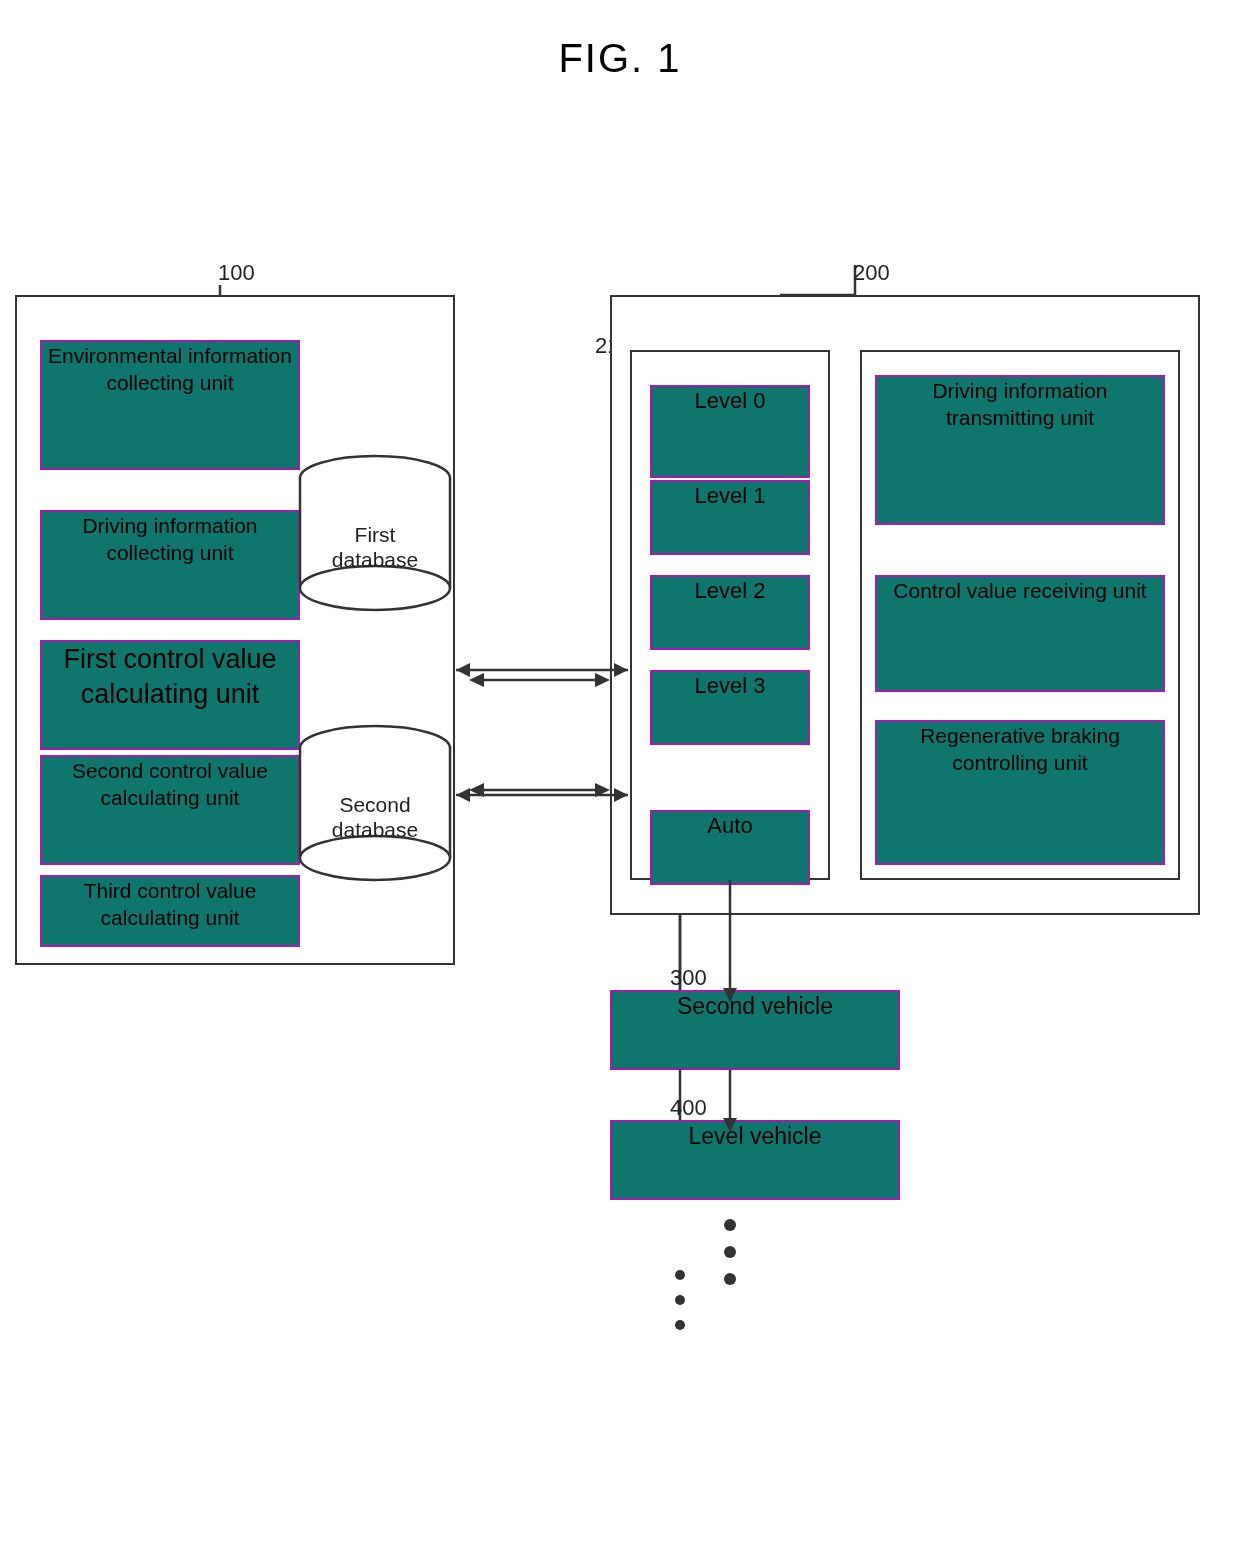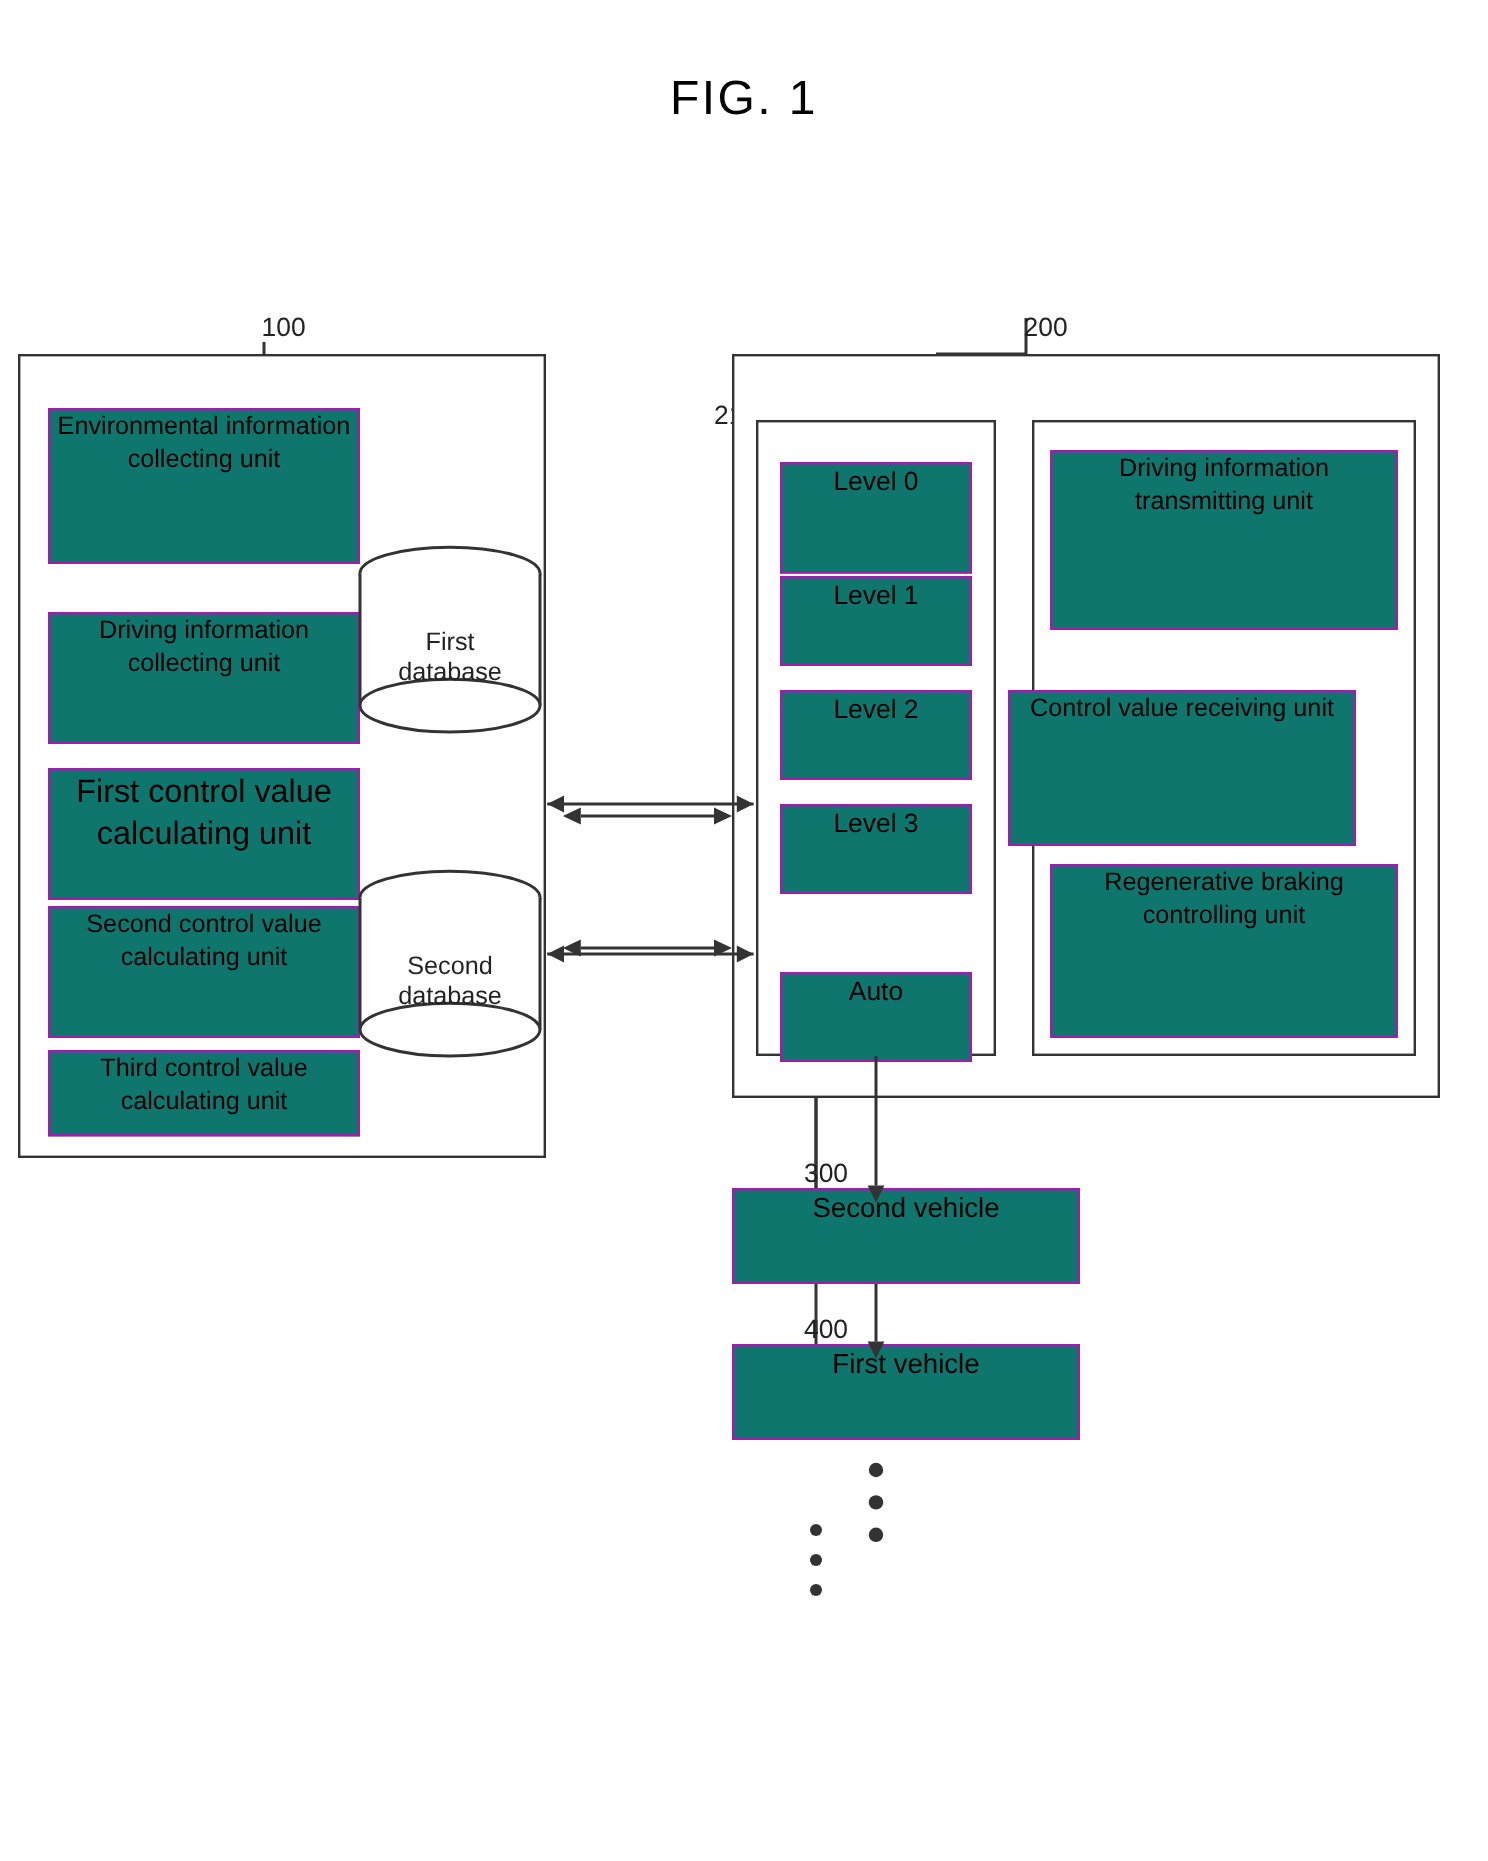--- a/index.html
+++ b/index.html
@@ -8,21 +8,21 @@
       font-family: 'Arial', sans-serif;
       width: 1240px;
       height: 1551px;
       position: relative;
       overflow: hidden;
     }
     .fig-title {
       text-align: center;
       font-size: 40px;
       font-weight: normal;
-      padding-top: 60px;
+      padding-top: 36px;
       letter-spacing: 2px;
     }
     .diagram-area {
       position: absolute;
       top: 120px;
       left: 0;
       width: 1240px;
       height: 1420px;
     }
     
@@ -171,34 +171,34 @@
   <div class="box" style="left:650px; top:645px; width:160px; height:75px;margin-top:45px;">
     <span>Auto</span>
   </div>
 
   <div class="container-box" style="left:860px; top:230px; width:320px; height:530px;"></div>
 
   <div class="box" style="left:875px; top:255px; width:290px; height:150px; font-size:21px;">
     <span>Driving information transmitting unit</span>
   </div>
 
-  <div class="box" style="left:840px; top:455px; width:290px; height:130px; font-size:21px;">
+  <div class="box" style="left:875px; top:455px; width:290px; height:117px; font-size:21px;">
     <span>Control value receiving unit</span>
   </div>
 
   <div class="box" style="left:875px; top:600px; width:290px; height:145px; font-size:21px;">
     <span>Regenerative braking controlling unit</span>
   </div>
 
   <div class="box" style="left:610px; top:870px; width:290px; height:80px; font-size:23px;">
     <span>Second vehicle</span>
   </div>
 
   <div class="box" style="left:610px; top:1000px; width:290px; height:80px; font-size:23px;">
-    <span>First vehicle</span>
+    <span>Level vehicle</span>
   </div>
 
   <svg style="position:absolute; top:0; left:0; width:100%; height:100%; pointer-events:none;">
 
     <line x1="730" y1="760" x2="730" y2="868" stroke="#333" stroke-width="2.5"></line>
     <polygon points="723,868 730,882 737,868" fill="#333"></polygon>
 
     <line x1="730" y1="950" x2="730" y2="998" stroke="#333" stroke-width="2.5"></line>
     <polygon points="723,998 730,1012 737,998" fill="#333"></polygon>
 

